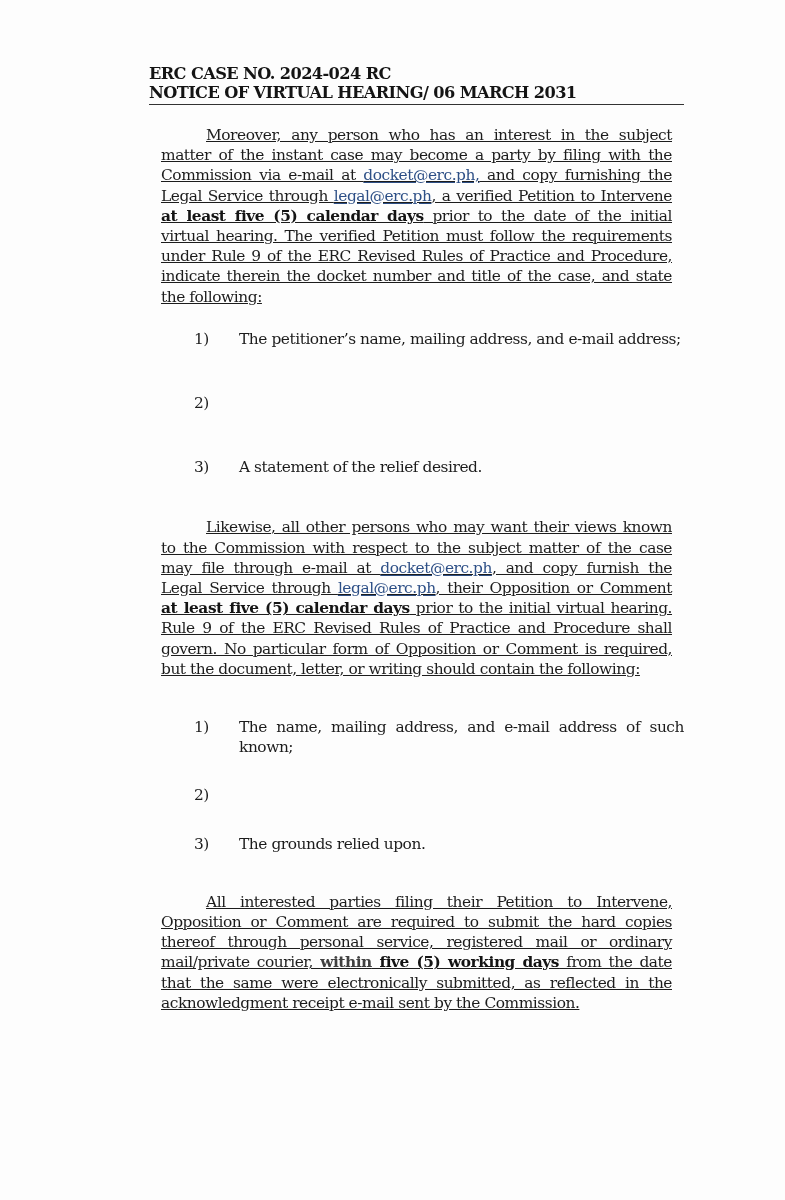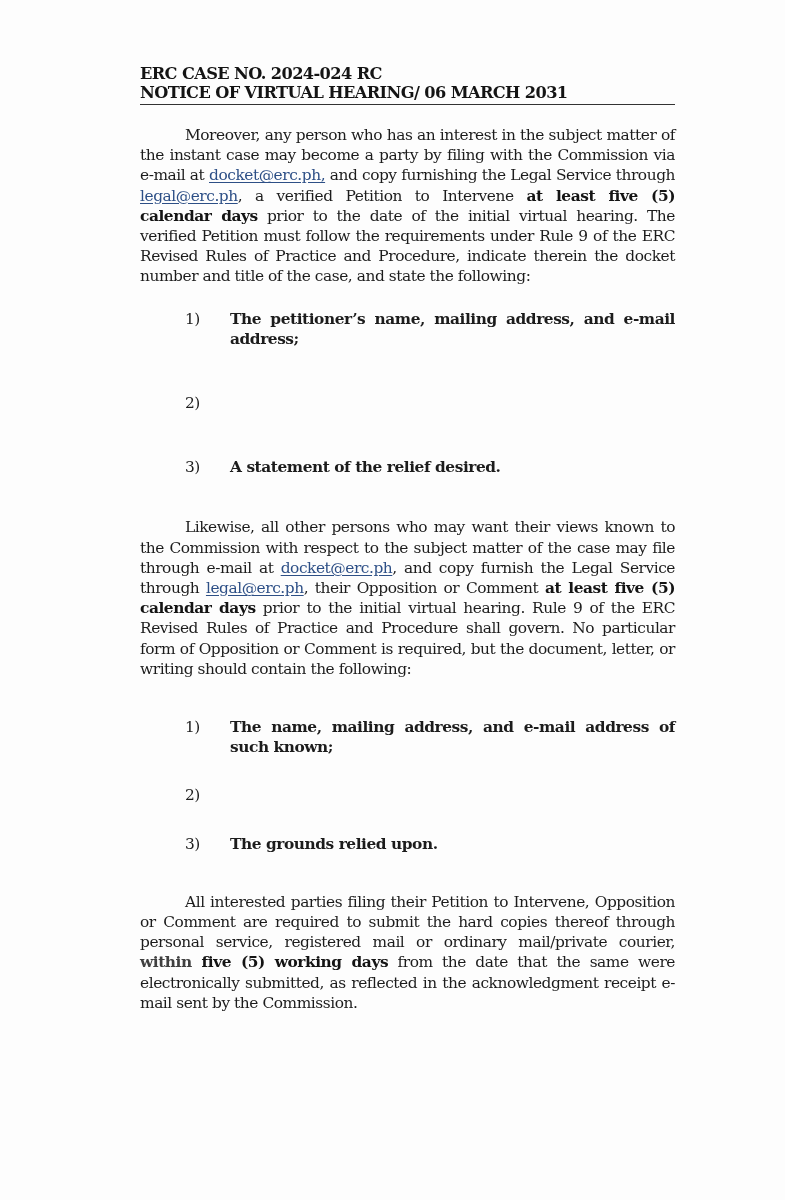--- a/index.html
+++ b/index.html
@@ -10,43 +10,44 @@
     body {
       width: 785px;
       height: 1200px;
       position: relative;
       overflow: hidden;
       font-family: "DejaVu Serif", "Liberation Serif", serif;
       color: #1c1c1c;
     }
     .page {
       position: absolute;
-      left: 140px;
+      left: 149px;
       top: 64px;
       width: 535px;
     }
     .header {
       font-family: "DejaVu Serif", "Liberation Serif", serif;
       font-weight: bold;
       font-size: 16.2px;
       line-height: 19px;
       letter-spacing: -0.6px;
       color: #141414;
       padding-bottom: 2px;
       border-bottom: 1.5px solid #333;
       margin-bottom: 20px;
     }
     .header div { white-space: nowrap; }
     p.para {
-      margin: 0;
+      margin: 12px;
       font-size: 15.4px;
       line-height: 20.2px;
       letter-spacing: -0.45px;
       text-align: justify;
       text-indent: 45px;
+      text-decoration: underline;
     }
     .b { font-weight: bold; color: #141414; }
     .slate { color: #404040; }
     a.link {
       color: #2d4f86;
       text-decoration: underline;
       text-underline-offset: 2px;
     }
     .list {
       margin: 0;
@@ -60,21 +61,20 @@
       letter-spacing: -0.45px;
     }
     .list .num {
       width: 45px;
       flex: 0 0 45px;
       margin-left: 45px;
     }
     .list .txt {
       flex: 1;
       text-align: justify;
-      font-weight: bold;
     }
   </style>
 </head>
 <body>
 
 <div class="page">
 
   <div class="header">
     <div>ERC CASE NO. 2024-024 RC</div>
     <div>NOTICE OF VIRTUAL HEARING/ 06 MARCH 2031</div>

